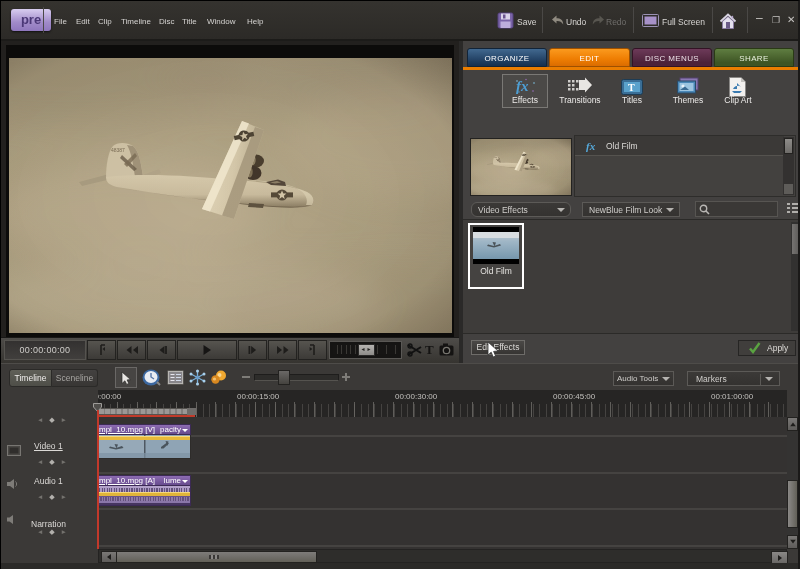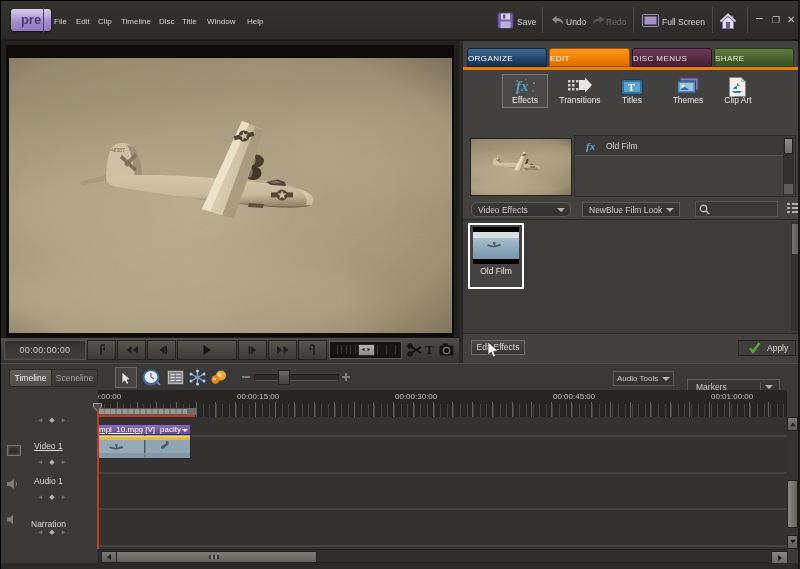--- a/index.html
+++ b/index.html
@@ -23,21 +23,21 @@
   #sepia{left:8px;top:17px;width:443px;height:275px;}
   #transport{left:0;top:296px;width:458px;height:26px;background:linear-gradient(#4e4c49,#35332f);border-top:1px solid #191817;}
   #tcbox{left:3px;top:2px;width:82px;height:20px;background:linear-gradient(#333130,#413f3d);border:1px solid #55534f;box-sizing:border-box;
      color:#cfcdca;font-size:9px;text-align:center;line-height:19px;letter-spacing:.3px;}
   .tbtn{top:2px;height:20px;background:linear-gradient(#56544f,#3c3a37);border:1px solid #232220;box-sizing:border-box;}
   .ticon{position:absolute;left:50%;top:50%;transform:translate(-50%,-50%);}
   
   #rpanel{left:458px;top:40px;width:342px;height:322px;background:#434140;border-left:4px solid #2a2928;box-sizing:content-box;}
   
   .tab{top:7px;height:19px;border-radius:3px 3px 0 0;font-size:8px;letter-spacing:.4px;
-      text-align:left;line-height:20px;box-sizing:border-box;}
+      text-align:center;line-height:20px;box-sizing:border-box;}
   #tab-org{left:4px;width:80px;background:linear-gradient(#41688f,#1e3c5e 75%,#16304e);border:1px solid #122438;color:#fff;}
   #tab-edit{left:86px;width:81px;background:linear-gradient(#fb9a1e,#ee7d02 60%,#db6c00);border:1px solid #9e5000;color:#fff;}
   #tab-disc{left:169px;width:80px;background:linear-gradient(#6d3a59,#4c2239 80%);border:1px solid #331325;color:#ecdfe7;}
   #tab-share{left:251px;width:80px;background:linear-gradient(#5f7d41,#3e5524 80%);border:1px solid #2a3a16;color:#e9f0dd;}
   #orangeline{left:0;top:26px;width:342px;height:3px;background:#ea7d00;}
   .iclabel{position:absolute;font-size:8.5px;color:#eceae8;text-align:center;}
   
   .dd{background:linear-gradient(#3b3937,#343230);border:1px solid #5c5a57;box-sizing:border-box;color:#d0cecb;font-size:8.5px;white-space:nowrap;}
   .dd .arr{position:absolute;right:5px;top:50%;transform:translateY(-50%);width:0;height:0;
      border-left:4px solid transparent;border-right:4px solid transparent;border-top:4px solid #b5b3b0;}
@@ -424,21 +424,21 @@
       <circle cx="9.5" cy="5" r="2" fill="#f8d898"></circle>
       <circle cx="5.5" cy="9.5" r="4.2" fill="#d88820"></circle>
       <circle cx="4.5" cy="9" r="1.6" fill="#f0c070"></circle>
     </svg>
     <div class="abs" style="left:241px;top:12px;width:8px;height:1.5px;background:#7e7c78;"></div>
     <div class="abs" style="left:253px;top:10px;width:83px;height:5px;background:#2d2c2a;border:1px solid #1e1d1c;border-bottom-color:#55534f;"></div>
     <div class="abs" style="left:277px;top:6px;width:10px;height:13px;background:linear-gradient(#6a6866,#45433f);border:1px solid #232220;"></div>
     <div class="abs" style="left:341px;top:12px;width:8px;height:1.5px;background:#7e7c78;"></div>
     <div class="abs" style="left:344.2px;top:8.8px;width:1.5px;height:8px;background:#7e7c78;"></div>
     <div class="dd abs" style="left:612px;top:7px;width:61px;height:15px;line-height:14px;font-size:8px;"><span style="padding-left:3px">Audio Tools</span><span class="arr" style="right:3px"></span></div>
-    <div class="dd abs" style="left:686px;top:7px;width:93px;height:15px;line-height:14px;margin-top:8px;"><span style="padding-left:8px">Markers</span><span class="arr" style="right:6px"></span><span class="abs" style="right:18px;top:2px;width:1px;height:11px;background:#5c5a57"></span></div>
+    <div class="dd abs" style="left:686px;top:7px;width:93px;height:15px;line-height:14px;"><span style="padding-left:8px">Markers</span><span class="arr" style="right:6px"></span><span class="abs" style="right:18px;top:2px;width:1px;height:11px;background:#5c5a57"></span></div>
 
     <div id="ruler" class="abs">
       <div class="rlabel" style="left:-19px">00:00:00:00</div>
       <div class="rlabel" style="left:139px">00:00:15:00</div>
       <div class="rlabel" style="left:297px">00:00:30:00</div>
       <div class="rlabel" style="left:455px">00:00:45:00</div>
       <div class="rlabel" style="left:613px">00:01:00:00</div>
       <div class="abs" style="left:0;top:14px;width:689px;height:13px;background:repeating-linear-gradient(90deg,rgba(0,0,0,0) 0 5.6px,#454341 5.6px 6.6px);"></div>
       <div class="abs" style="left:0;top:12px;width:689px;height:15px;background:repeating-linear-gradient(90deg,rgba(0,0,0,0) 0 18.75px,rgba(110,108,104,0.8) 18.75px 19.75px);"></div>
     </div>
@@ -483,20 +483,31 @@
           <polygon points="16.5,9 18.5,13.5 20,9.5"></polygon>
           <polygon points="63,12 69,7.5 71,8.5 65.5,13.5 63,13.5"></polygon>
           <polygon points="67.5,6 69.5,11 70.5,6.5"></polygon>
         </g>
         <rect y="18" width="93" height="6" fill="#7e93a4" opacity="0.7"></rect>
       </svg>
       <div class="abs" style="left:0;top:12px;width:93px;height:3px;background:#e8b83a;border-top:1px solid #f8da7a;"></div>
       <div class="abs" style="left:0;top:11px;width:93px;height:24px;border:1px solid #2e2c2a;border-top:none;box-sizing:border-box;"></div>
     </div>
 
+    <div class="abs" style="left:97px;top:111px;width:93px;height:31px;">
+      <div class="cliphdr" style="top:0;"><span style="text-decoration:underline;">mpl_10.mpg</span> [A] <span style="position:absolute;right:9px">lume</span><span style="position:absolute;right:2px;top:4px;width:0;height:0;border-left:3px solid transparent;border-right:3px solid transparent;border-top:3.5px solid #fff;"></span></div>
+      <div class="abs" style="left:0;top:11px;width:93px;height:20px;background:#6a5288;border:1px solid #3c2a55;border-top:none;box-sizing:border-box;overflow:hidden;">
+        <div class="abs" style="left:0;top:0;width:93px;height:8px;background:#b2a0ca;"></div>
+        <div class="abs" style="left:0;top:2px;width:93px;height:6px;background:repeating-linear-gradient(90deg,rgba(85,68,110,0.85) 0 1px,rgba(140,120,170,0.2) 1px 2.5px);"></div>
+        <div class="abs" style="left:0;top:6px;width:93px;height:2.5px;background:#e0b43a;border-top:0.5px solid #f6d87a;"></div>
+        <div class="abs" style="left:0;top:11px;width:93px;height:4px;background:repeating-linear-gradient(90deg,#8d7aa8 0 1px,#64507e 1px 2.5px);"></div>
+        <div class="abs" style="left:0;top:15px;width:93px;height:2px;background:#8a76a8;"></div>
+        <div class="abs" style="left:0;top:17px;width:93px;height:3px;background:#463560;"></div>
+      </div>
+    </div>
 
     <svg class="abs" style="left:92px;top:39px" width="9" height="9" viewBox="0 0 9 9">
       <path d="M0.5 0.5 L8.5 0.5 L8.5 4 L4.5 8.5 L0.5 4 Z" fill="#504e4b" stroke="#9e9c99" stroke-width="1"></path>
     </svg>
     <div class="abs" style="left:96px;top:46px;width:1.5px;height:139px;background:#c2392b;"></div>
 
     <div class="abs" style="left:97px;top:185px;width:689px;height:14px;background:#2e2d2b;border:1px solid #242322;box-sizing:border-box;">
       <div class="abs" style="left:2px;top:1px;width:14px;height:10px;background:linear-gradient(#7a7876,#5e5c5a);border:1px solid #232220;">
         <svg class="ticon" width="6" height="6" viewBox="0 0 6 6">
             <path d="M5 0 L1 3 L5 6 Z" fill="#1e1d1b"></path>

